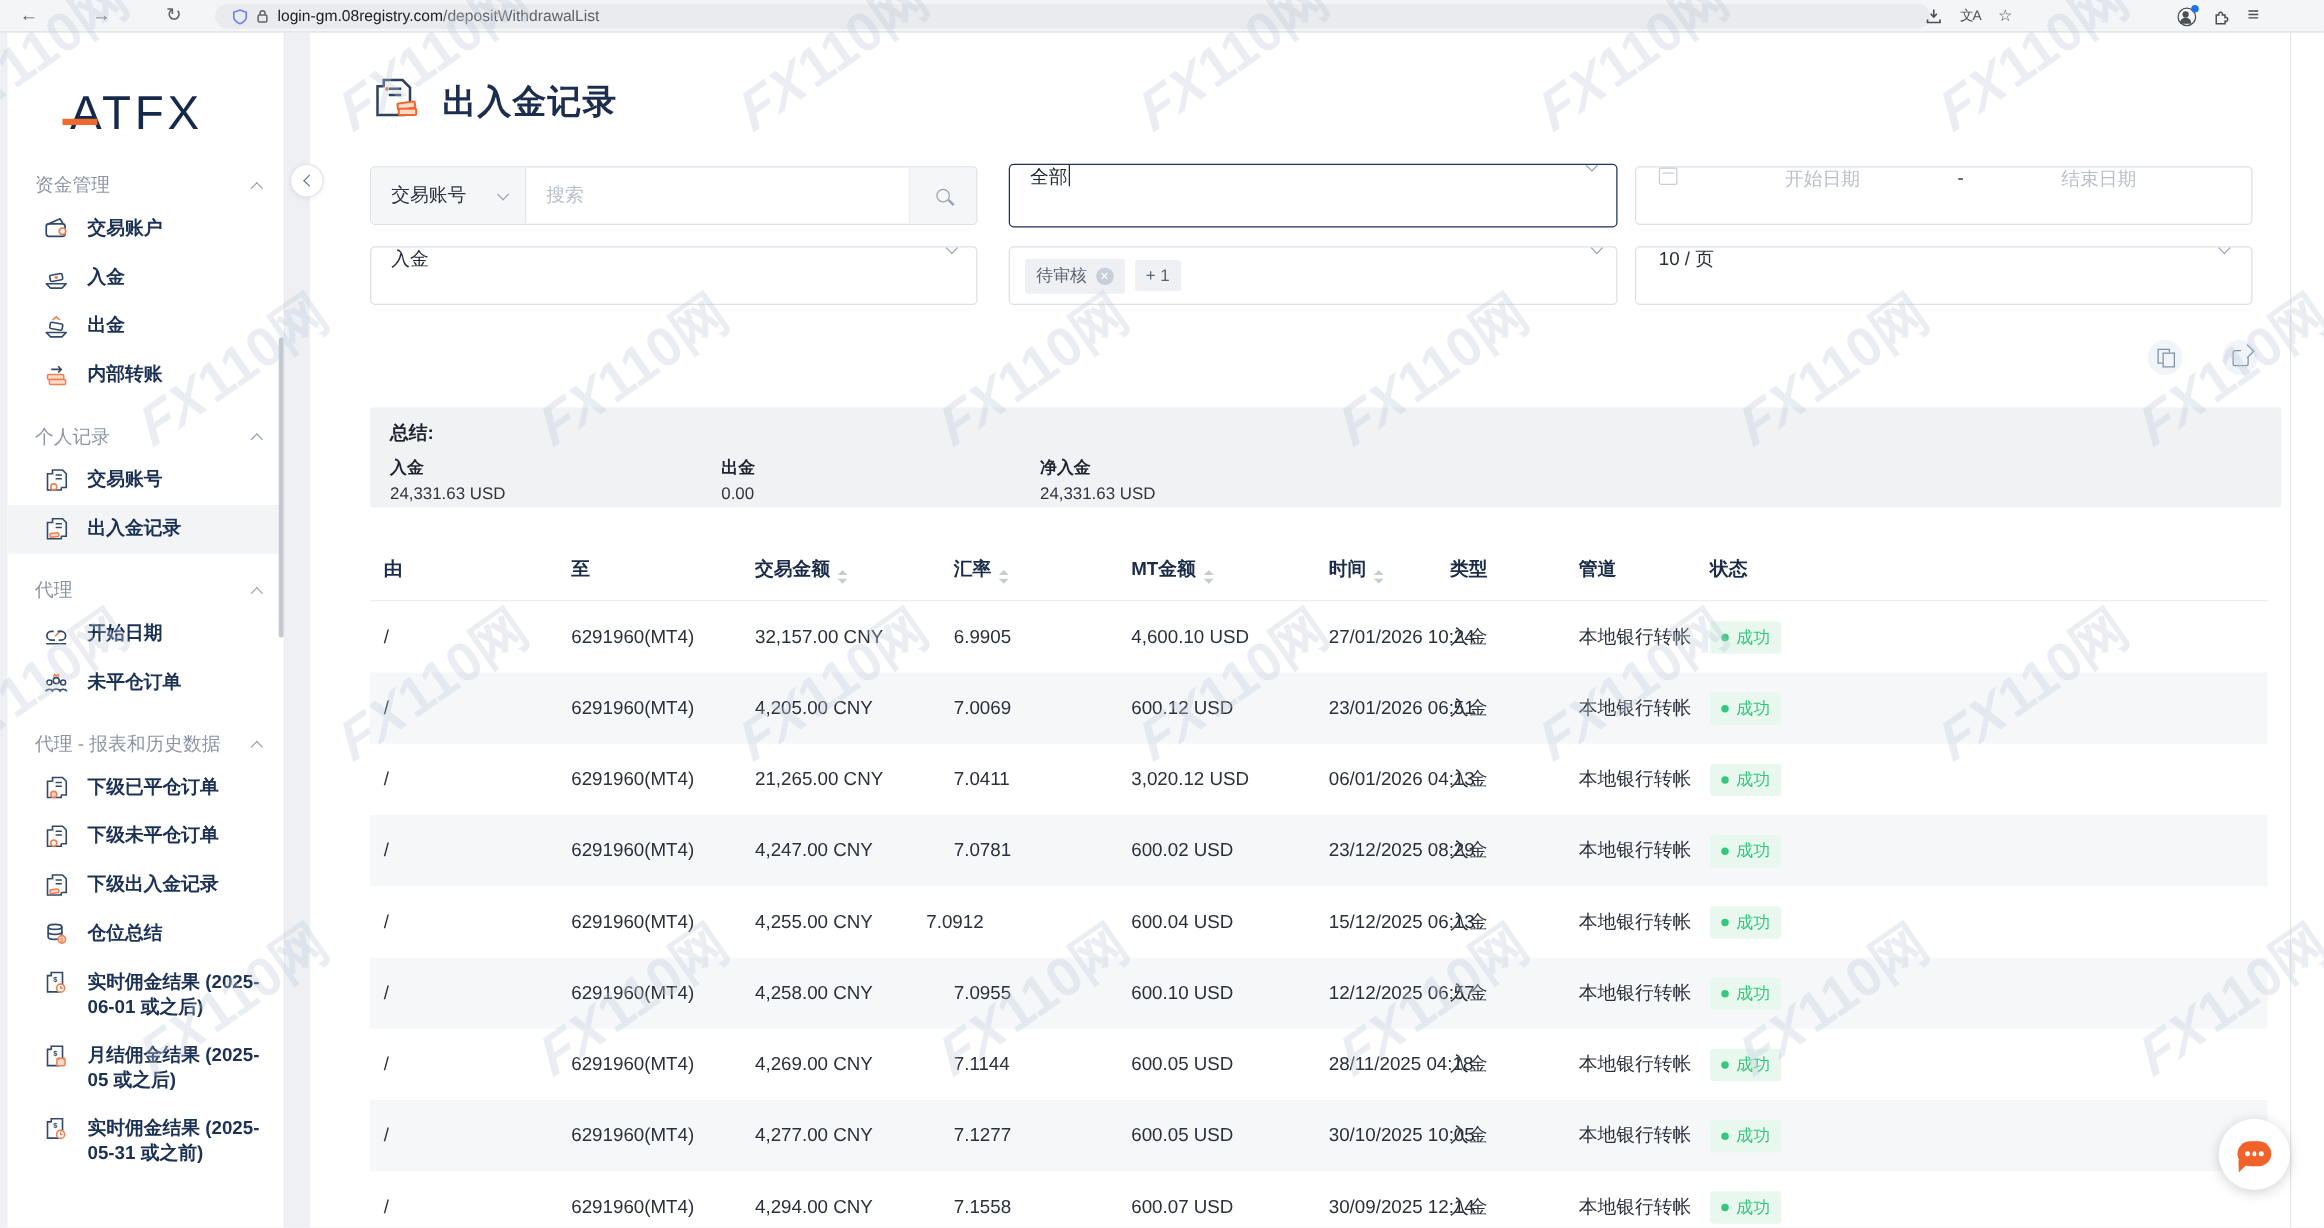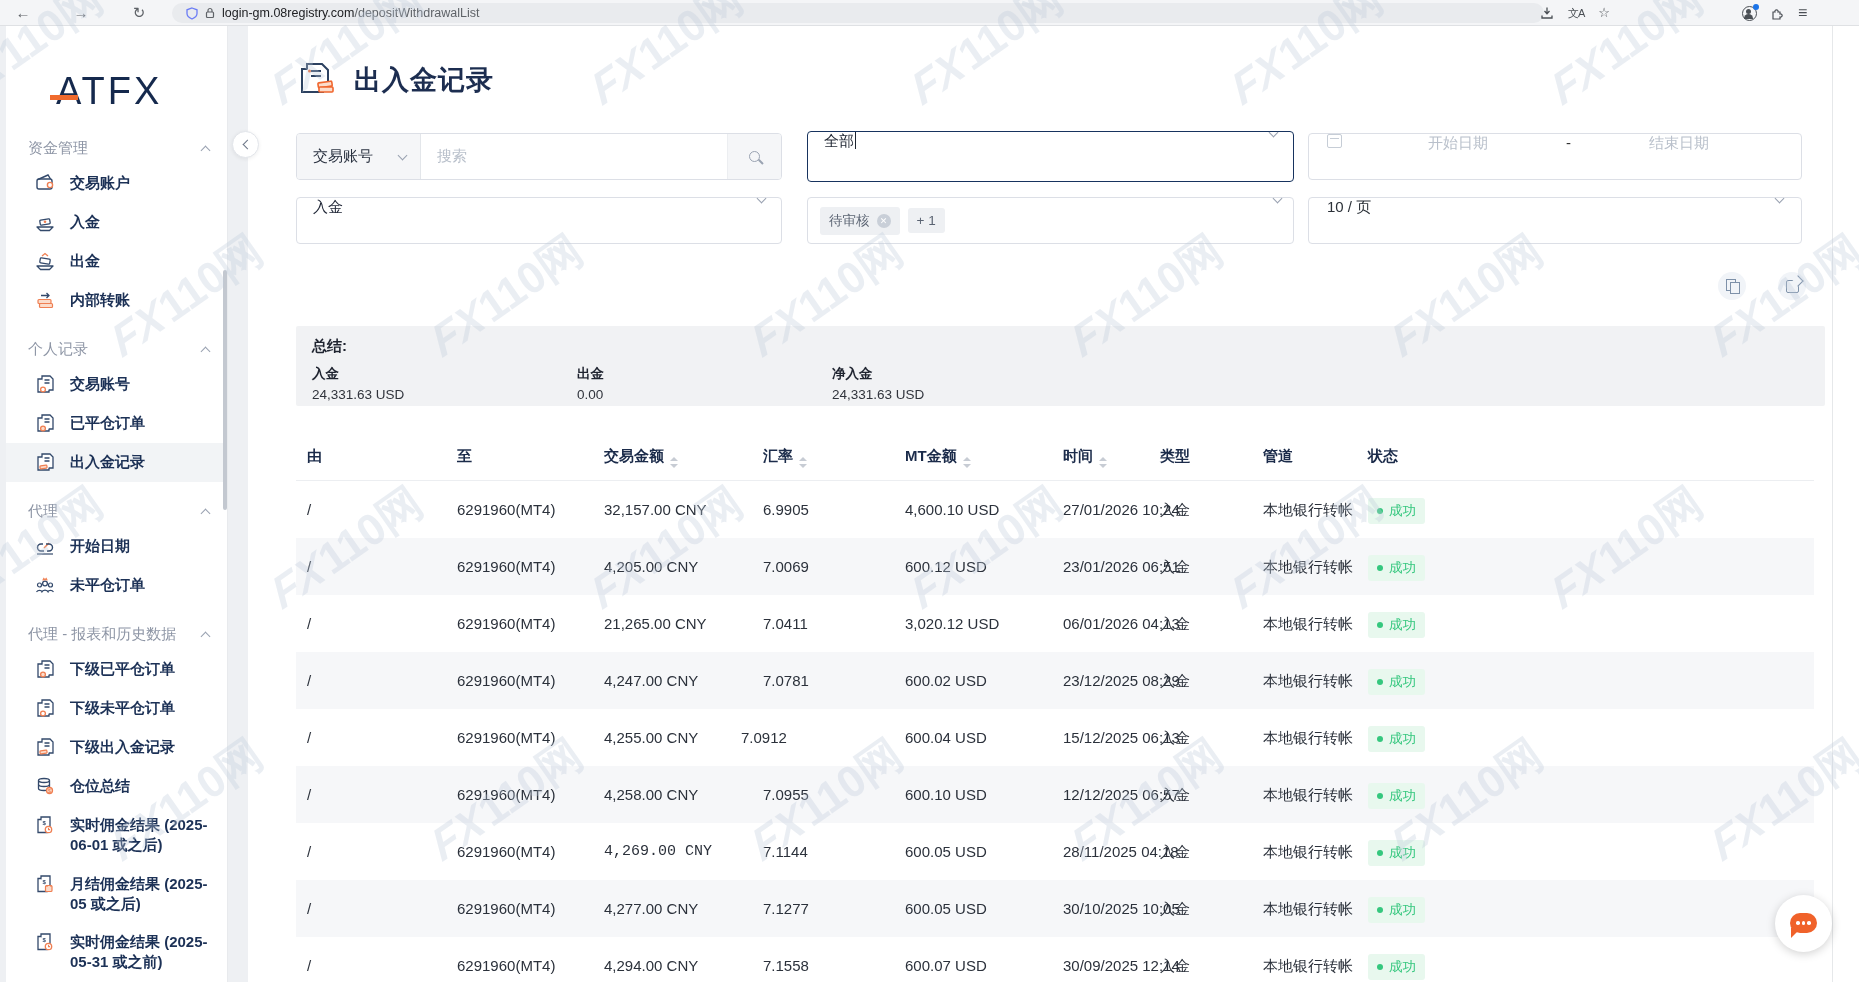--- a/index.html
+++ b/index.html
@@ -198,29 +198,20 @@
         <i class="chev up"></i>
       </div>
       <div class="side-item">
         <span class="s-icon"><svg viewBox="0 0 22 22">
             <path d="M8 3 h8 l3 3 v11 h-11 z" fill="#fff" stroke="#33496b" stroke-width="1.3"></path>
             <path d="M8 6 h-4 v13 h11 v-2" fill="#fff" stroke="#33496b" stroke-width="1.3"></path>
             <path d="M10.5 7 h5 M10.5 10 h5" stroke="#33496b" stroke-width="1.3"></path>
             <circle cx="9" cy="16.5" r="2.4" fill="#fff" stroke="#ef7f52" stroke-width="1.3"></circle>
           </svg></span>
         <span class="s-label">交易账号</span>
-      </div>
-      <div class="side-item">
-        <span class="s-icon"><svg viewBox="0 0 22 22">
-            <path d="M8 3 h8 l3 3 v11 h-11 z" fill="#fff" stroke="#33496b" stroke-width="1.3"></path>
-            <path d="M8 6 h-4 v13 h11 v-2" fill="#fff" stroke="#33496b" stroke-width="1.3"></path>
-            <path d="M10.5 7 h5 M10.5 10 h5" stroke="#33496b" stroke-width="1.3"></path>
-            <circle cx="9" cy="16.5" r="2.4" fill="#fbdccb" stroke="#ef7f52" stroke-width="1.3"></circle>
-          </svg></span>
-        <span class="s-label">已平仓订单</span>
       </div>
       <div class="side-item active">
         <span class="s-icon"><svg viewBox="0 0 22 22">
             <path d="M8 3 h8 l3 3 v11 h-11 z" fill="#fff" stroke="#33496b" stroke-width="1.3"></path>
             <path d="M8 6 h-4 v13 h11 v-2" fill="#fff" stroke="#33496b" stroke-width="1.3"></path>
             <path d="M10.5 7 h5 M10.5 10 h5" stroke="#33496b" stroke-width="1.3"></path>
             <rect x="6" y="14.5" width="7" height="3" rx="0.8" transform="rotate(-8 9.5 16)" fill="#fbdccb" stroke="#ef7f52" stroke-width="1.2"></rect>
           </svg></span>
         <span class="s-label">出入金记录</span>
       </div>
@@ -518,21 +509,21 @@
         <span class="td" style="left: 864px;">入金</span>
         <span class="td" style="left: 967px;">本地银行转帐</span>
         <span class="td" style="left: 1072px;"><span class="badge">
             <span class="dot"></span>
             <span>成功</span>
           </span></span>
       </div>
       <div class="trow" style="top: 342px;">
         <span class="td" style="left: 11px;">/</span>
         <span class="td" style="left: 161px;">6291960(MT4)</span>
-        <span class="td" style="left: 308px; font-family: Liberation Mono, monospace;">4,269.00 CNY</span>
+        <span class="td" style="left: 308px;">4,269.00 CNY</span>
         <span class="td" style="left: 467px;">7.1144</span>
         <span class="td" style="left: 609px;">600.05 USD</span>
         <span class="td" style="left: 767px;">28/11/2025 04:18</span>
         <span class="td" style="left: 864px;">入金</span>
         <span class="td" style="left: 967px;">本地银行转帐</span>
         <span class="td" style="left: 1072px;"><span class="badge">
             <span class="dot"></span>
             <span>成功</span>
           </span></span>
       </div>

